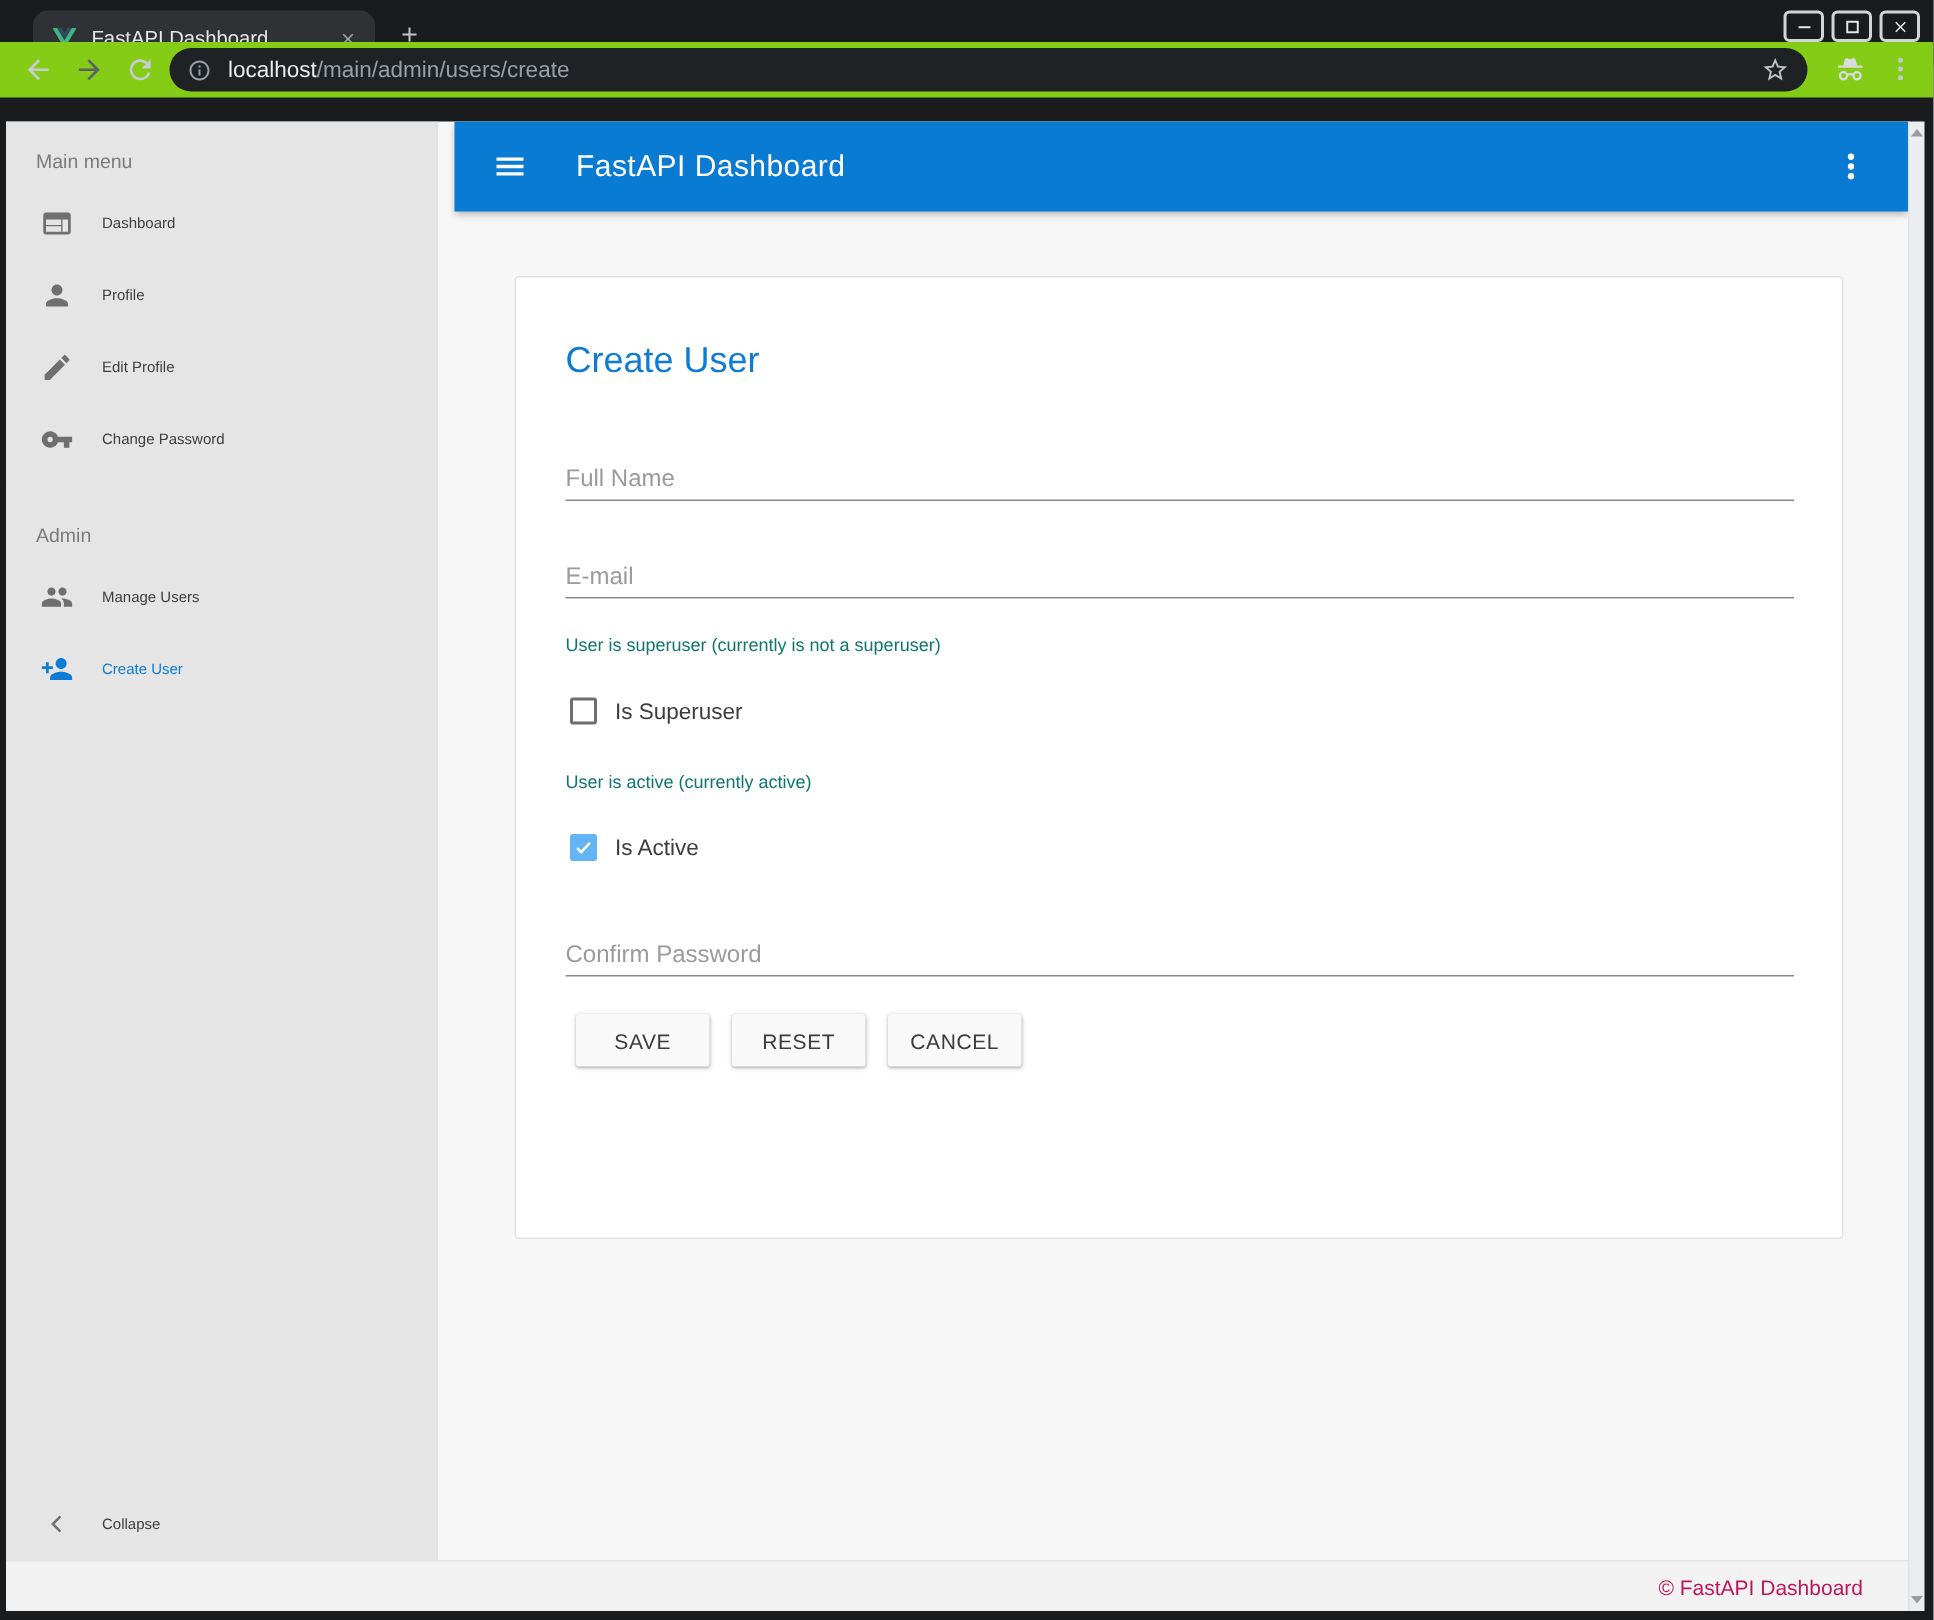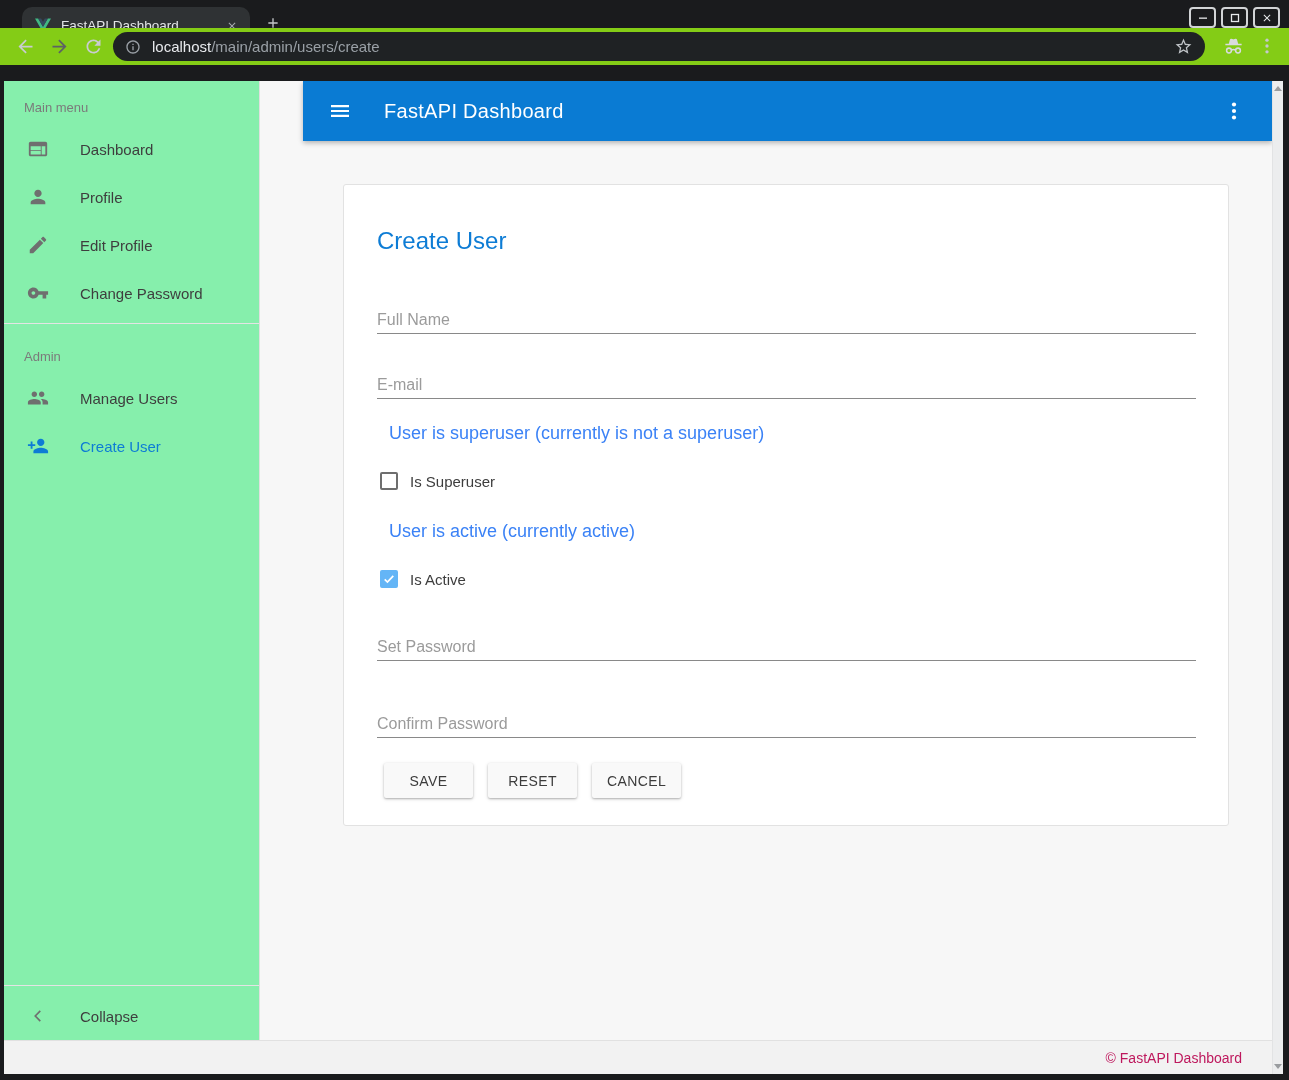--- a/index.html
+++ b/index.html
@@ -33,27 +33,27 @@
   .url-host{color:#e8eaed}.url-path{color:#9aa0a6}
   .omni-spacer{flex:1}
   .star-icon{width:19px;height:19px;color:#bfc3c7;flex:none}
   .incog-icon{position:absolute;left:1222px;top:7px;width:23px;height:23px;color:#d9dbdd}
   .kebab-toolbar{position:absolute;left:1257px;top:8px;width:20px;height:20px;color:#c6c9cd}
 
   
   .page{position:absolute;left:4px;top:81px;width:1268px;height:993px;background:#f7f7f7;overflow:hidden}
 
   
-  .sidebar{position:absolute;left:0;top:0;width:256px;height:959px;background:#86efac;
+  .sidebar{position:absolute;left:0;top:0;width:288px;height:959px;background:#e5e5e5;
            border-right:1px solid #e0e0e0;display:flex;flex-direction:column}
   .side-label{font-size:13px;color:#7b7b7b;padding:19px 0 10px 20px}
   .nav-item{height:48px;display:flex;align-items:center;padding-left:22px;color:#3e3e3e;cursor:pointer;flex:none}
   .nav-icon{width:24px;height:24px;color:#6f6f6f;flex:none;display:flex;align-items:center;justify-content:center}
   .nav-icon svg{width:22px;height:22px}
-  .nav-label{margin-left:30px;font-size:15px}
+  .nav-label{margin-left:18px;font-size:10px}
   .nav-item.active{color:#0d7cd5}
   .nav-item.active .nav-icon{color:#0d7cd5}
   .divider{height:1px;background:#e4e4e4;margin:6px 0;flex:none}
   .side-spacer{flex:1}
 
   
   .app-header{position:absolute;left:299px;top:0;width:969px;height:60px;background:#0a7bd3;
               box-shadow:0 2px 5px rgba(0,0,0,.28);display:flex;align-items:center;z-index:3}
   .hamburger{margin-left:25px;width:24px;height:24px;color:#fff}
   .app-title{color:#fff;font-size:20px;font-weight:500;margin-left:32px;letter-spacing:.3px}
@@ -65,21 +65,21 @@
   .card{position:absolute;left:40px;top:43px;width:886px;height:642px;background:#fff;
         border:1px solid #e2e2e2;border-radius:3px;padding:0 32px 0 33px}
   .card-title{margin:42px 0 0;font-size:24px;font-weight:400;color:#0d7cd5}
   .tf{border-bottom:1px solid #898989;padding-bottom:4px}
   .tf input{border:0;outline:0;width:100%;font-size:16px;font-family:inherit;color:#333;background:transparent;padding:0}
   .tf input::placeholder{color:#9b9b9b;opacity:1}
   .tf-fullname{margin-top:56px}
   .tf-email{margin-top:42px}
   .tf-pass{margin-top:50px}
   .tf-confirm{margin-top:54px}
-  .hint{font-size:18px;color:#3b82f6;margin:24px 12px 0}
+  .hint{font-size:12px;color:#0f766e;margin:24px 0 0}
   .hint-active{margin-top:31px}
   .cb-row{display:flex;align-items:flex-end;margin-top:26px;height:20px;cursor:pointer}
   .cb{width:18px;height:18px;border:2px solid #6e6e6e;border-radius:2px;margin-left:3px;
       display:flex;align-items:center;justify-content:center;background:#fff}
   .cb.checked{background:#64b5f6;border-color:#64b5f6}
   .cb svg{width:14px;height:14px}
   .cb-label{margin-left:12px;font-size:15px;color:#3d3d3d}
   .btn-row{display:flex;margin-top:25px;margin-left:7px}
   .btn{min-width:89px;height:35px;margin-right:15px;border:0;border-radius:2px;background:#f9f9f9;
        box-shadow:0 1px 2px rgba(0,0,0,.24),0 1px 4px rgba(0,0,0,.12);
@@ -305,23 +305,20 @@
 
       <div class="cb-row">
         <span class="cb checked">
           <svg viewBox="0 0 18 18" fill="none" stroke="#ffffff" stroke-width="2.2">
               <path d="M3.5 9.5l3.5 3.5 7.5-8"></path>
             </svg>
         </span>
         <span class="cb-label">Is Active</span>
       </div>
 
-      <div class="tf tf-pass">
-        <input type="password" placeholder="Set Password" style="">
-      </div>
 
       <div class="tf tf-confirm">
         <input type="password" placeholder="Confirm Password" style="">
       </div>
 
       <div class="btn-row">
         <button class="btn">SAVE</button>
         <button class="btn">RESET</button>
         <button class="btn">CANCEL</button>
       </div>

